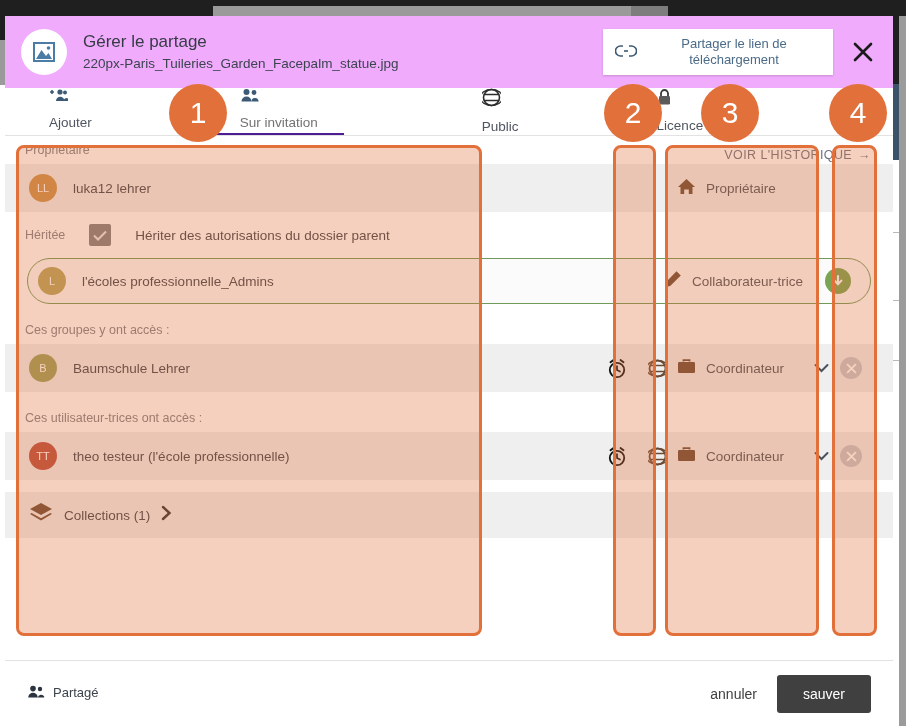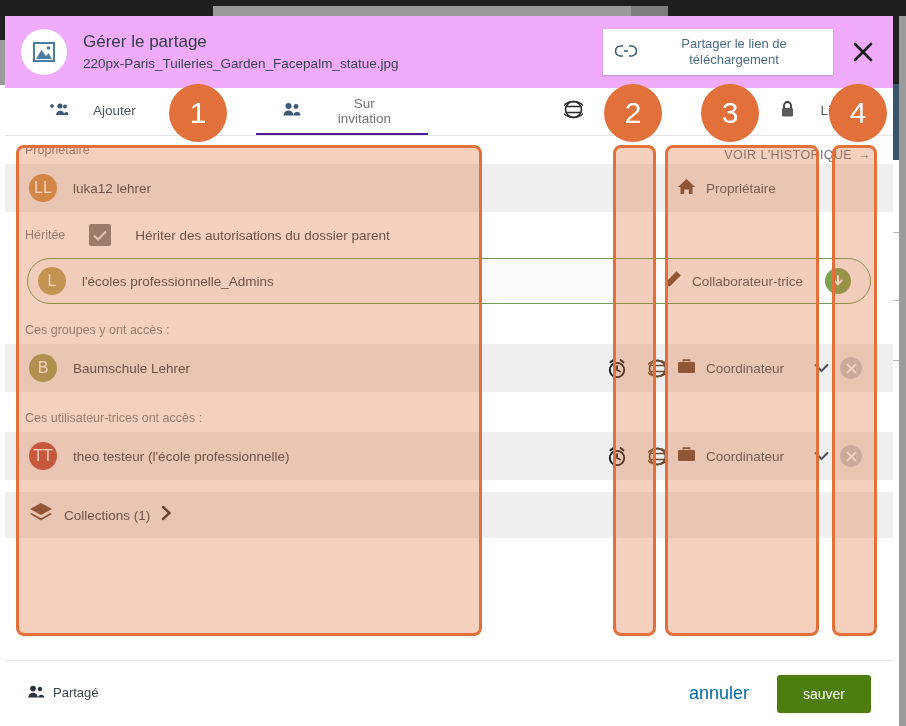--- a/index.html
+++ b/index.html
@@ -94,25 +94,25 @@
   }
 
   
   #tabs {
     height: 48px; background: #fff;
     border-bottom: 1px solid #e2e2e2;
     display: flex; align-items: stretch;
     padding-left: 18px;
   }
   .tab {
-    display: flex; align-items: center; gap: 25px;
+    display: flex; align-items: flex-start; gap: 9px;
     padding: 0 26px; cursor: pointer;
     font-size: 13.5px; color: #4f5560;
     border-bottom: 2px solid transparent;
-    background: none; border-left: none; border-right: none; border-top: none;
+    background: none; border-left: none; border-right: none; border-top: none; flex-direction: column;
   }
   .tab.active { color: #737373; border-bottom: 2px solid #4c1d95; }
   .tab-sep { width: 96px; }
 
   
   #body-area {
     position: relative; height: 520px; background: #fff; overflow: hidden;
   }
   #history-link {
     position: absolute; right: 22px; top: 12px;
@@ -128,21 +128,21 @@
     height: 48px; display: flex; align-items: center; padding: 0 20px 0 24px;
     background: #efefef;
   }
   .row.inherited {
     background: #fbfbfb; border: 1px solid #6f9a57; border-radius: 24px;
     margin: 0 22px; padding: 0 10px 0 10px; height: 46px;
   }
   .avatar {
     width: 28px; height: 28px; border-radius: 50%;
     display: flex; align-items: center; justify-content: center;
-    font-size: 16px; color: #fff; flex: 0 0 auto;
+    font-size: 11px; color: #fff; flex: 0 0 auto;
   }
   .row-name {
     margin-left: 16px; font-size: 13.5px; color: #3d434d; flex: 1 1 auto;
     white-space: nowrap; overflow: hidden; text-overflow: ellipsis;
   }
   .row-right { display: flex; align-items: center; gap: 0; flex: 0 0 auto; }
   .icon-btn {
     width: 40px; height: 40px; display: flex; align-items: center; justify-content: center;
     background: none; border: none; cursor: pointer;
   }
@@ -185,25 +185,25 @@
   #footer {
     position: absolute; left: 0; bottom: 0; width: 888px; height: 66px;
     background: #fff; border-top: 1px solid #e2e2e2;
     display: flex; align-items: center; padding: 0 22px;
   }
   #shared-indicator {
     display: flex; align-items: flex-start; gap: 8px;
     font-size: 13px; color: #3d434d; flex: 1 1 auto;
   }
   #cancel-link {
-    font-size: 18px; color: #0369a1; background: none; border: none;
-    cursor: pointer; margin-right: 28px;
+    font-size: 14px; color: #404040; background: none; border: none;
+    cursor: pointer; margin-right: 20px;
   }
   #save-btn {
-    width: 94px; height: 38px; background: #4d7c0f; border: none; border-radius: 3px;
+    width: 94px; height: 38px; background: #404040; border: none; border-radius: 3px;
     color: #fff; font-size: 14px; cursor: pointer;
   }
 
   
   .hl-box {
     position: absolute; border: 3px solid #e2703a; border-radius: 8px;
     background: rgba(226,112,58,.33); pointer-events: none;
   }
   .num-badge {
     position: absolute; width: 58px; height: 58px; border-radius: 50%;

